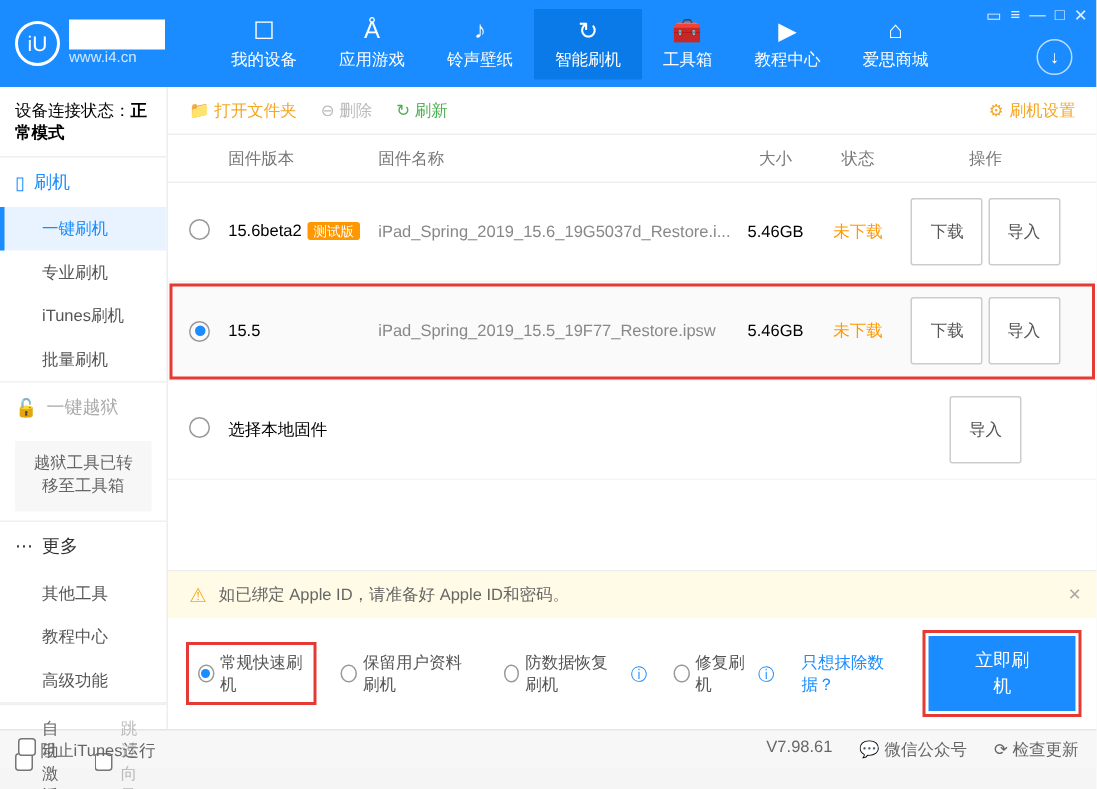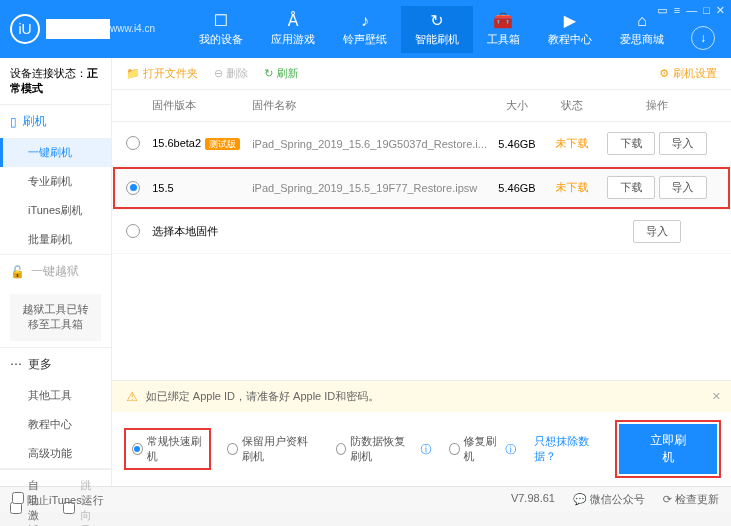--- a/index.html
+++ b/index.html
@@ -1,21 +1,21 @@
 <!DOCTYPE html>
 <html><head>
 <meta charset="utf-8">
 <style>
 * { margin: 0; padding: 0; box-sizing: border-box; font-family: "Microsoft YaHei", Arial, sans-serif; }
 body { width: 731px; height: 526px; background: #f5f5f5; font-size: 12px; overflow: hidden; }
 
 .titlebar { background: #1a8cff; height: 58px; display: flex; align-items: center; padding: 0 10px; color: #fff; position: relative; }
 .logo { display: flex; align-items: center; gap: 6px; }
 .logo-icon { width: 30px; height: 30px; border: 2px solid #fff; border-radius: 50%; display: flex; align-items: center; justify-content: center; font-weight: normal; font-size: 14px; }
-.logo-text { display: flex; flex-direction: row; line-height: 1.2; align-items: center; }
+.logo-text { display: flex; flex-direction: column; line-height: 1.2; }
 .logo-text .main { font-size: 16px; font-weight: bold; }
 .logo-text .sub { font-size: 10px; opacity: .8; }
 .nav { display: flex; margin-left: 30px; gap: 0; }
 .nav-item { display: flex; flex-direction: column; align-items: center; padding: 6px 14px; font-size: 11px; gap: 2px; cursor: pointer; }
 .nav-item.active { background: #0a7ae8; }
 .nav-item .ico { font-size: 16px; height: 18px; display: flex; align-items: center; }
 .win-controls { position: absolute; top: 4px; right: 6px; display: flex; gap: 6px; font-size: 11px; }
 .win-controls span { cursor: pointer; opacity: .85; }
 .dl-circle { position: absolute; right: 16px; bottom: 8px; width: 24px; height: 24px; border: 1.5px solid rgba(255,255,255,.7); border-radius: 50%; display: flex; align-items: center; justify-content: center; color: #fff; font-size: 12px; }
 
@@ -49,21 +49,21 @@
 .col-ops { width: 120px; text-align: center; }
 
 .table-body { flex: 1; overflow: auto; }
 .row { display: flex; align-items: center; padding: 10px 14px; font-size: 11px; border-bottom: 1px solid #f5f5f5; }
 .row.highlight { outline: 2px solid #e53935; outline-offset: -3px; background: #fafafa; }
 .row .radio { width: 14px; height: 14px; border: 1px solid #999; border-radius: 50%; display: inline-flex; align-items: center; justify-content: center; }
 .row .radio.checked::after { content: ""; width: 7px; height: 7px; background: #1a8cff; border-radius: 50%; }
 .row .tag { background: #ff9800; color: #fff; font-size: 9px; padding: 1px 4px; border-radius: 2px; margin-left: 4px; }
 .row .status-txt { color: #ff9800; }
 .row .name-txt { color: #888; }
-.btn-sm { border: 1px solid #ccc; background: #fff; padding: 3px 12px; font-size: 11px; color: #555; cursor: pointer; border-radius: 2px; }
+.btn-sm { border: 1px solid #ccc; background: #fff; padding: 14px 12px; font-size: 11px; color: #555; cursor: pointer; border-radius: 2px; }
 
 .bottom-panel { border-top: 1px solid #eee; }
 .warn-bar { background: #fffbe6; padding: 8px 14px; font-size: 11px; color: #666; display: flex; align-items: center; gap: 8px; position: relative; }
 .warn-bar .warn-ico { color: #f5a623; font-size: 13px; }
 .warn-bar .close-x { position: absolute; right: 10px; cursor: pointer; color: #aaa; }
 .mode-row { padding: 12px 14px; display: flex; align-items: center; gap: 18px; font-size: 11px; }
 .mode-opt { display: flex; align-items: center; gap: 4px; color: #555; }
 .mode-opt .r { width: 12px; height: 12px; border: 1px solid #999; border-radius: 50%; display: inline-flex; align-items: center; justify-content: center; }
 .mode-opt .r.checked::after { content: ""; width: 6px; height: 6px; background: #1a8cff; border-radius: 50%; }
 .mode-opt.highlight { outline: 2px solid #e53935; padding: 4px 6px; }

